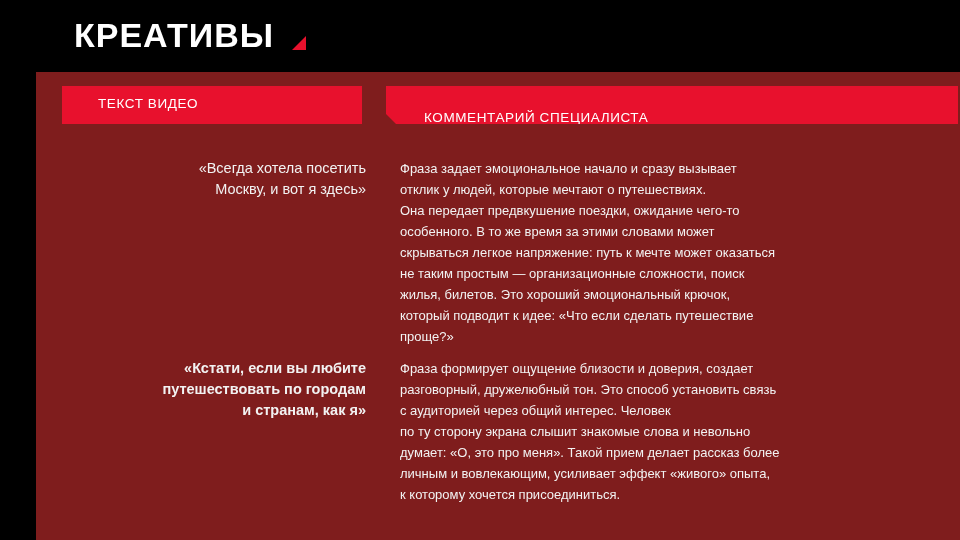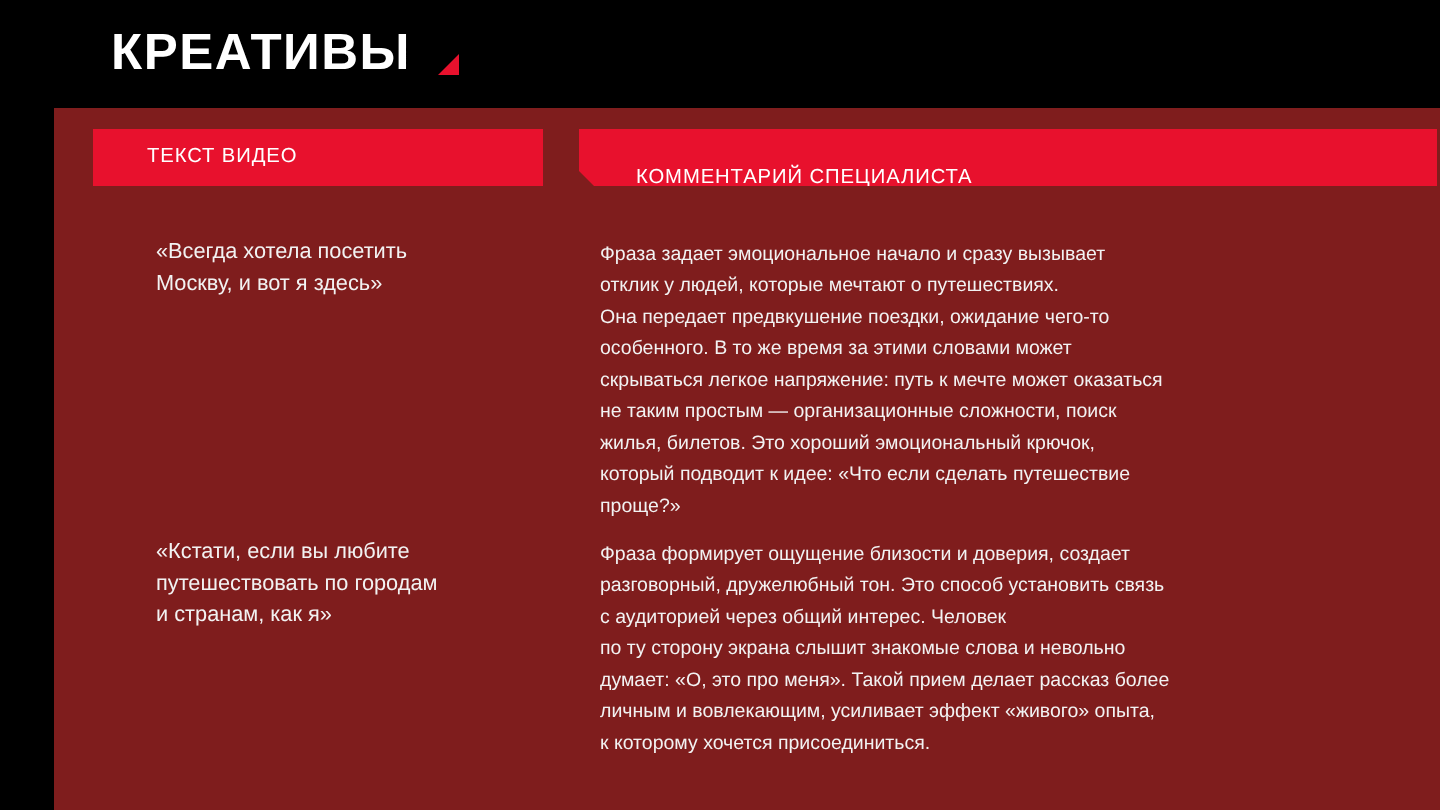--- a/index.html
+++ b/index.html
@@ -81,32 +81,33 @@
     letter-spacing: 0.6px;
     color: #ffffff;
   }
   .col-left {
     position: absolute;
     left: 68px;
     width: 262px;
     font-size: 14.5px;
     line-height: 21px;
     color: #f2f2f2;
+    text-align: right;
   }
   .col-right {
     position: absolute;
     left: 364px;
     width: 540px;
     font-size: 13px;
     line-height: 21px;
     color: #f2f2f2;
   }
   .row1-left { top: 158px; }
   .row1-right { top: 158px; }
-  .row2-left { top: 358px; }
+  .row2-left { top: 358px; font-weight: bold; }
   .row2-right { top: 358px; }
   .para { margin: 0 0 0 0; white-space: pre-line; }
 </style>
 </head>
 <body>
 
 <div class="slide">
 
   <div class="top-band"></div>
 

